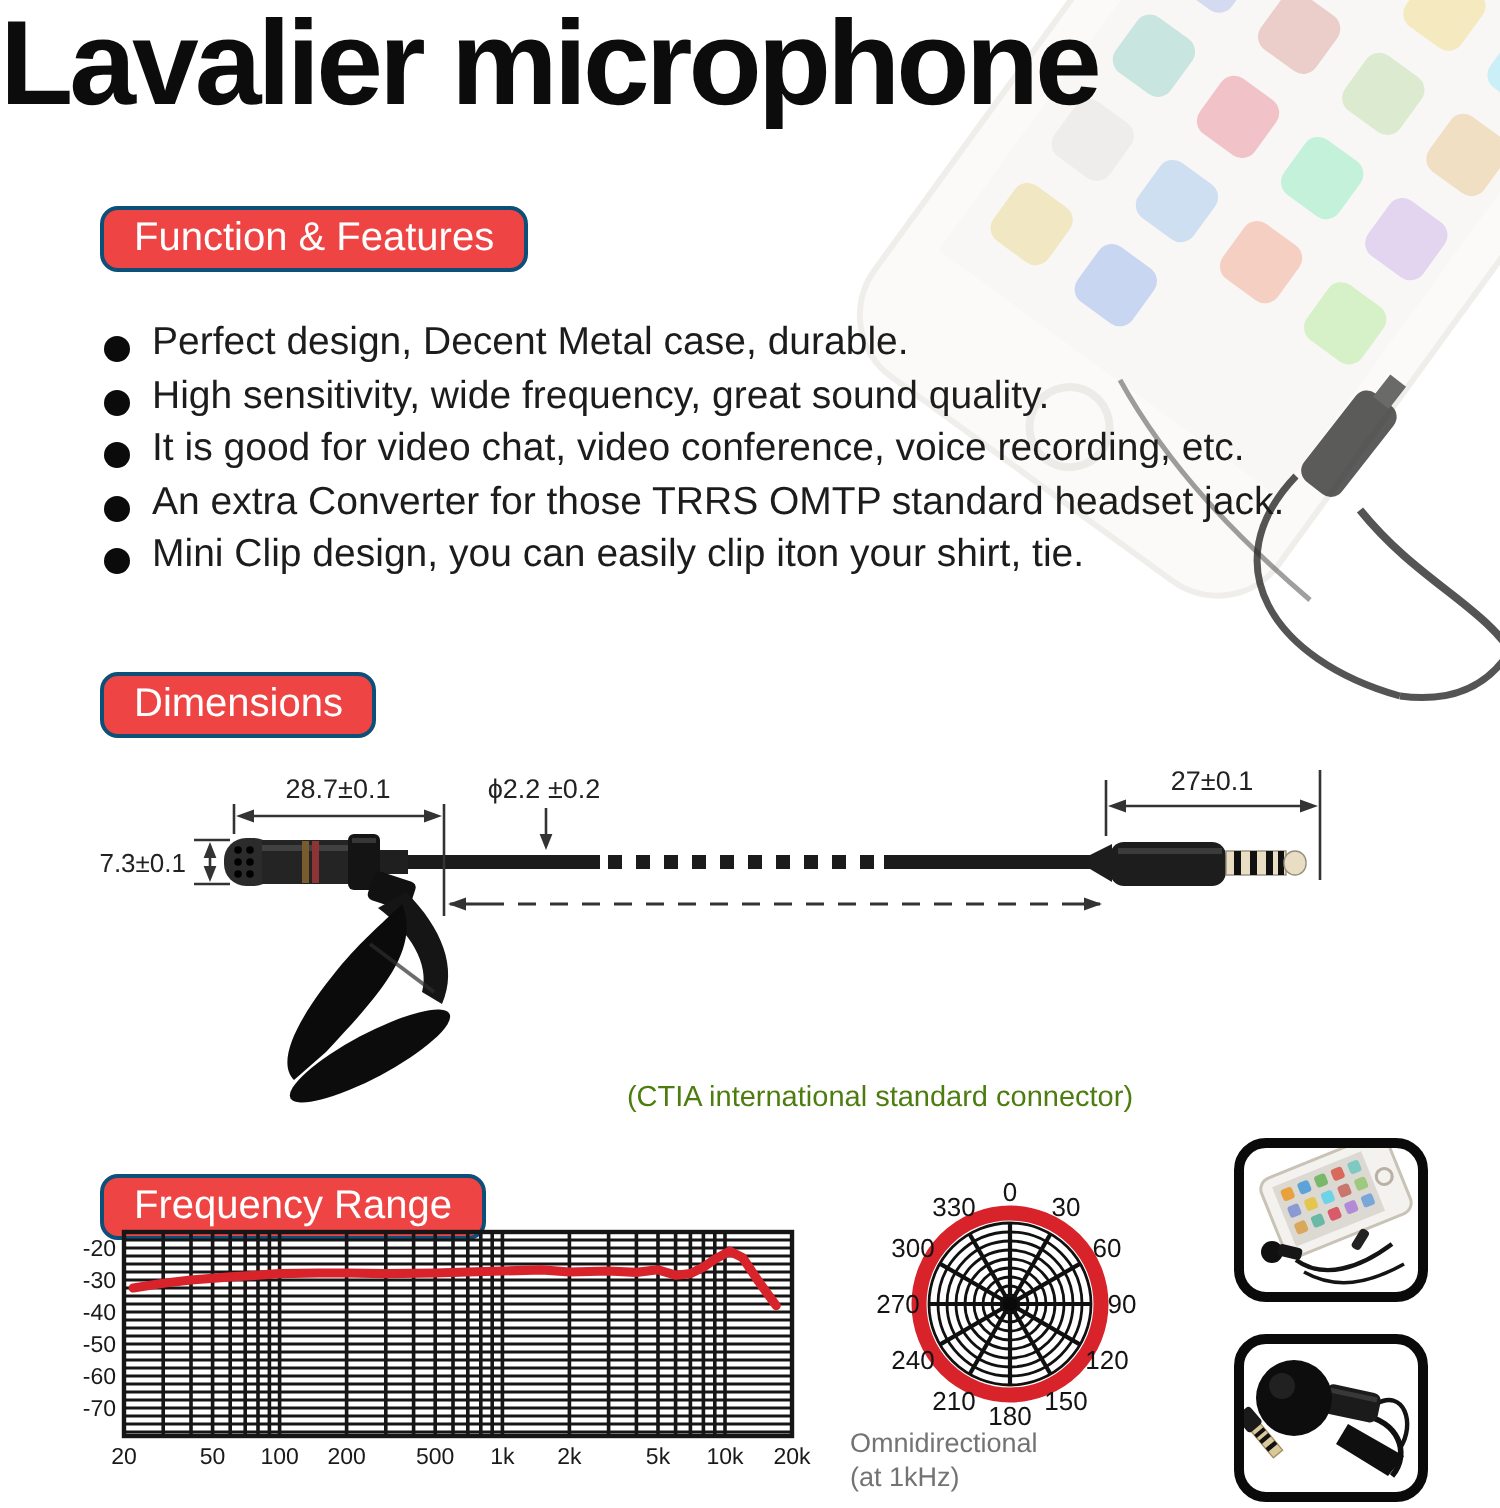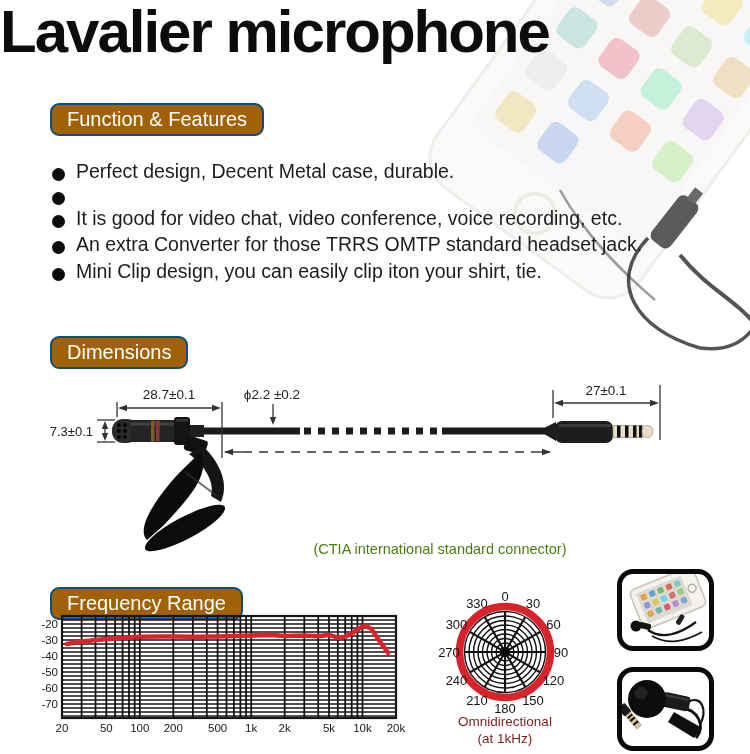--- a/index.html
+++ b/index.html
@@ -1,36 +1,36 @@
 <!DOCTYPE html>
 <html><head>
 <meta charset="utf-8">
 <style>
   html,body{margin:0;padding:0;background:#fff;}
   .page{position:relative;width:750px;height:754px;background:#ffffff;overflow:hidden;
         font-family:"Liberation Sans", sans-serif;color:#151515;}
   .bg-svg{position:absolute;left:0;top:0;pointer-events:none;}
   .title{position:absolute;left:0;top:0;width:100%;margin:0;text-align:left;
          font-size:60px;font-weight:bold;letter-spacing:-2px;color:#0c0c0c;line-height:64px;}
-  .badge{position:absolute;background:#a16207;border:2px solid #0c4f78;border-radius:9px;
+  .badge{position:absolute;background:#ef4444;border:2px solid #0c4f78;border-radius:9px;
          color:#ffffff;font-size:20px;line-height:20px;padding:4px 15px 5px 15px;white-space:nowrap;}
   .badge-features{left:50px;top:103px;}
   .badge-dimensions{left:50px;top:336px;}
   .badge-frequency{left:50px;top:570px;margin-top:17px;}
   .features{position:absolute;left:52px;top:158px;width:620px;}
   .feature{display:flex;align-items:center;line-height:26.5px;}
   .bullet{flex:0 0 13px;width:13px;height:13px;border-radius:50%;background:#0b0b0b;margin:7px 11px 0 0;}
   .feature-text{font-size:19.5px;color:#1c1c1c;max-width:568px;white-space:pre-wrap;}
   .dim-svg{position:absolute;left:35px;top:380px;}
   .caption-ctia{position:absolute;left:240px;top:541px;width:400px;text-align:center;
                 font-size:14.5px;color:#4d7c0f;}
   .freq-svg{position:absolute;left:25px;top:610px;}
   .polar-svg{position:absolute;left:437px;top:581px;}
-  .polar-caption{position:absolute;left:425px;top:713px;width:160px;text-align:center;
-                 font-size:13.5px;line-height:17px;color:#7f1d1d;}
+  .polar-caption{position:absolute;left:425px;top:713px;width:160px;
+                 font-size:13.5px;line-height:17px;color:#737373;}
   .photo{position:absolute;left:617px;width:87px;background:#fff;border:5px solid #0a0a0a;
          border-radius:16px;overflow:hidden;}
   .photo-1{top:569px;height:72px;}
   .photo-2{top:667px;height:74px;}
   svg text{font-family:"Liberation Sans", sans-serif;}
 </style>
 </head>
 <body>
 
 <div class="page">
@@ -81,20 +81,21 @@
 
   <div class="badge badge-features">Function &amp; Features</div>
 
   <div class="features" id="features-list">
       <div class="feature">
         <span class="bullet"></span>
         <span class="feature-text">Perfect design, Decent Metal case, durable.</span>
       </div>
       <div class="feature">
         <span class="bullet"></span>
+        <span class="feature-text">High sensitivity, wide frequency, great sound quality.</span>
       </div>
       <div class="feature">
         <span class="bullet"></span>
         <span class="feature-text">It is good for video chat, video conference, voice recording, etc.</span>
       </div>
       <div class="feature">
         <span class="bullet"></span>
         <span class="feature-text">An extra Converter for those TRRS OMTP standard headset jack.</span>
       </div>
       <div class="feature">

